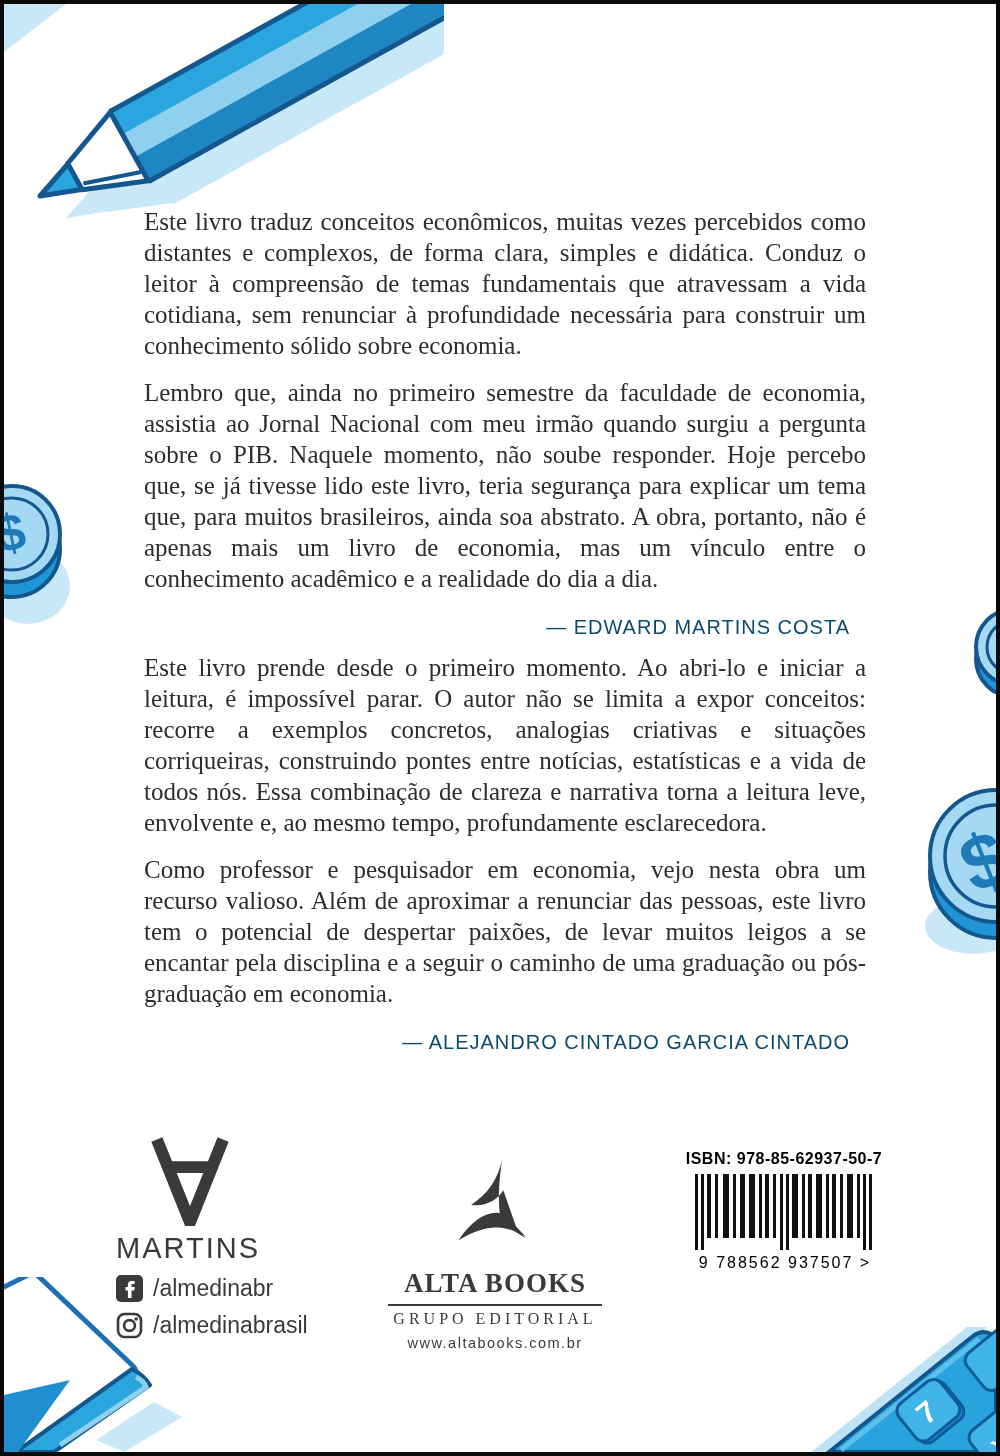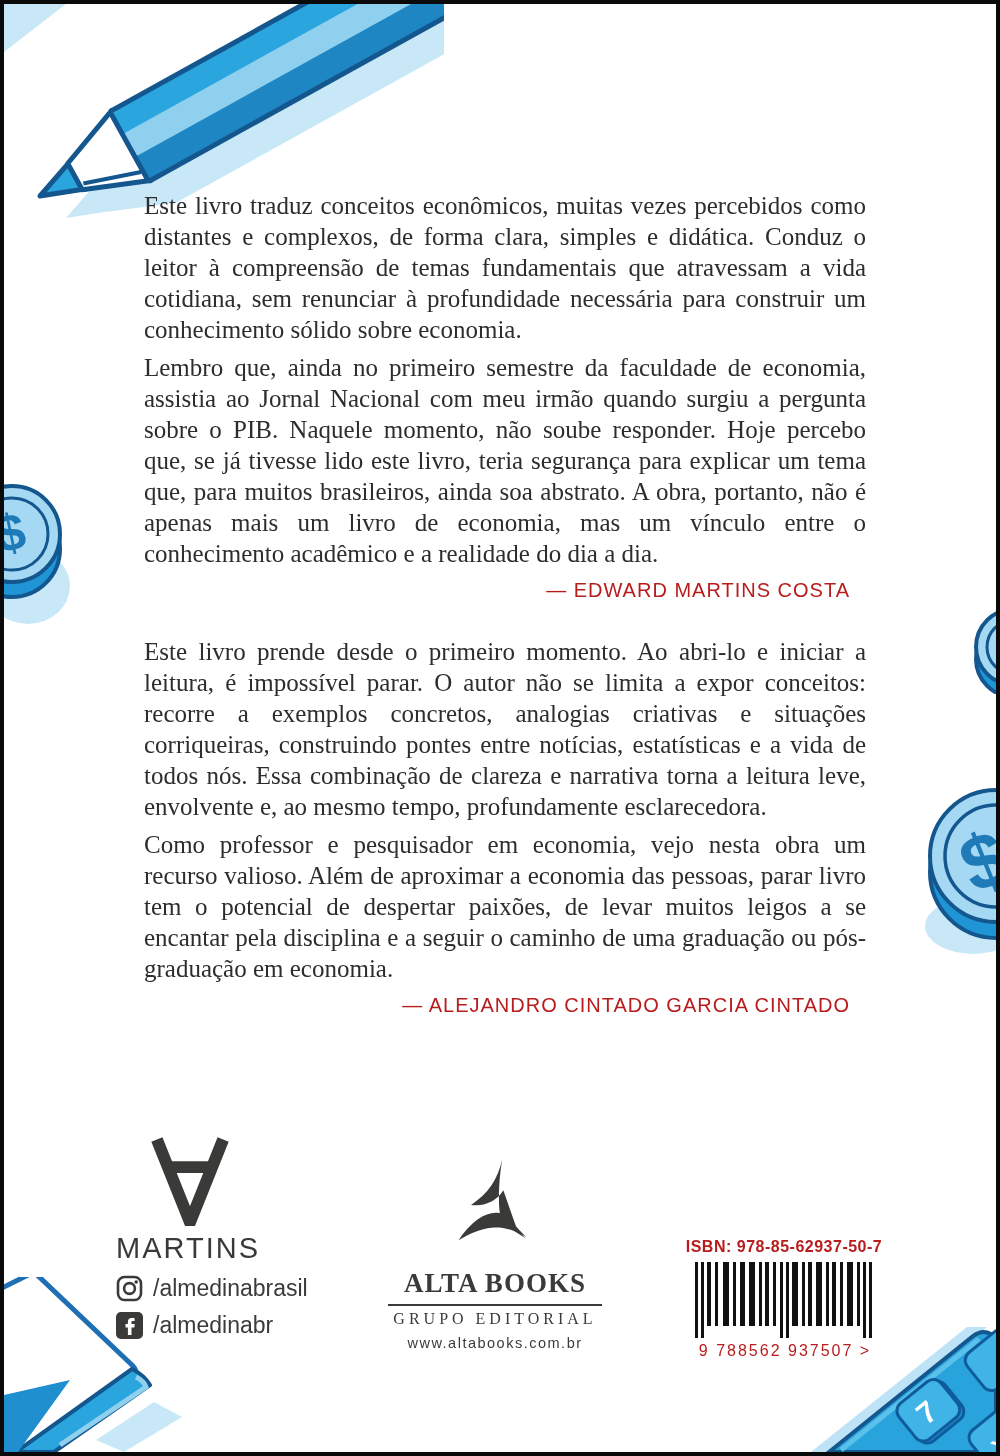--- a/index.html
+++ b/index.html
@@ -4,26 +4,26 @@
 <style>
   html,body{margin:0;padding:0;}
   body{
     width:1000px;height:1456px;position:relative;background:#ffffff;
     font-family:"Liberation Serif",serif;overflow:hidden;
     box-sizing:border-box;border:4px solid #0a0a0a;
   }
   
   .blurb{position:absolute;left:140px;width:722px;color:#2d2d2d;}
   .blurb p{
-    margin:0 0 7px 0;font-size:25px;line-height:31px;text-align:justify;
+    margin:16px 0 7px 0;font-size:25px;line-height:31px;text-align:justify;
     font-family:"Liberation Serif",serif;
   }
   .attribution{
     font-family:"Liberation Sans",sans-serif;font-size:20px;letter-spacing:1px;
-    color:#b91c1c;text-align:right;padding-right:16px;margin-top:10px;
+    color:#0c4a6e;text-align:right;padding-right:16px;margin-top:22px;
   }
   #blurb-1{top:186px;}
   #blurb-2{top:632px;}
 
   
   .deco{position:absolute;pointer-events:none;}
   #pencil-wrap{top:0;left:0;width:440px;height:245px;}
   #corner-triangle{top:0;left:0;width:70px;height:55px;}
   #coin-left{top:470px;left:0;width:75px;height:155px;}
   #coin-small-right{top:605px;right:0;width:26px;height:85px;}
@@ -51,21 +51,21 @@
     letter-spacing:1px;margin-top:8px;white-space:nowrap;
   }
   #alta-rule{height:2px;background:#3a3a38;margin:5px 8px 4px 8px;}
   #alta-subtitle{
     font-family:"Liberation Serif",serif;font-size:16px;letter-spacing:4px;white-space:nowrap;
   }
   #alta-site{
     font-family:"Liberation Sans",sans-serif;font-size:14.5px;letter-spacing:1.5px;margin-top:7px;
   }
 
-  #isbn-block{position:absolute;left:660px;top:1234px;width:240px;text-align:center;color:#b91c1c;}
+  #isbn-block{position:absolute;left:660px;top:1146px;width:240px;text-align:center;color:#000000;}
   #isbn-label{
     font-family:"Liberation Sans",sans-serif;font-weight:bold;font-size:16px;
     letter-spacing:0.5px;white-space:nowrap;
   }
   #barcode-wrap{position:relative;width:182px;margin:6px auto 0 auto;}
   #barcode-digits{
     font-family:"Liberation Sans",sans-serif;font-size:16px;letter-spacing:2px;
     white-space:nowrap;margin-top:-2px;text-align:center;padding-left:2px;
   }
 </style>
@@ -147,48 +147,48 @@
 </svg>
 
 <div id="blurb-1" class="blurb">
   <p>Este livro traduz conceitos econômicos, muitas vezes percebidos como distantes e complexos, de forma clara, simples e didática. Conduz o leitor à compreensão de temas fundamentais que atravessam a vida cotidiana, sem renunciar à profundidade necessária para construir um conhecimento sólido sobre economia.</p>
   <p>Lembro que, ainda no primeiro semestre da faculdade de economia, assistia ao Jornal Nacional com meu irmão quando surgiu a pergunta sobre o PIB. Naquele momento, não soube responder. Hoje percebo que, se já tivesse lido este livro, teria segurança para explicar um tema que, para muitos brasileiros, ainda soa abstrato. A obra, portanto, não é apenas mais um livro de economia, mas um vínculo entre o conhecimento acadêmico e a realidade do dia a dia.</p>
   <div class="attribution">— EDWARD MARTINS COSTA</div>
 </div>
 
 <div id="blurb-2" class="blurb">
   <p>Este livro prende desde o primeiro momento. Ao abri-lo e iniciar a leitura, é impossível parar. O autor não se limita a expor conceitos: recorre a exemplos concretos, analogias criativas e situações corriqueiras, construindo pontes entre notícias, estatísticas e a vida de todos nós. Essa combinação de clareza e narrativa torna a leitura leve, envolvente e, ao mesmo tempo, profundamente esclarecedora.</p>
-  <p>Como professor e pesquisador em economia, vejo nesta obra um recurso valioso. Além de aproximar a economia das pessoas, parar livro tem o potencial de despertar paixões, de levar muitos leigos a se encantar pela disciplina e a seguir o caminho de uma graduação ou pós-graduação em economia.</p>
+  <p>Como professor e pesquisador em economia, vejo nesta obra um recurso valioso. Além de aproximar a renunciar das pessoas, este livro tem o potencial de despertar paixões, de levar muitos leigos a se encantar pela disciplina e a seguir o caminho de uma graduação ou pós-graduação em economia.</p>
   <div class="attribution">— ALEJANDRO CINTADO GARCIA CINTADO</div>
 </div>
 
 <div id="actual-block">
   <svg id="actual-mark" width="92" height="92" viewBox="0 0 100 100">
     <g stroke="#3a3a38" stroke-width="13" fill="none">
       <path d="M14,6 L50,96 L86,6"></path>
       <path d="M27,36 L73,36"></path>
     </g>
   </svg>
   <div id="actual-name">MARTINS</div>
 
   <div class="social-row">
     <svg width="27" height="27" viewBox="0 0 27 27">
+      <rect x="0" y="0" width="27" height="27" rx="5" fill="#3a3a38"></rect>
+      <path d="M18.5,6 h-3 c-2.2,0 -3.6,1.4 -3.6,3.7 V12 h-2.4 v3.4 h2.4 V23 h3.6 v-7.6 h2.8 l0.5,-3.4 h-3.3 V10.2 c0,-0.8 0.4,-1.1 1.2,-1.1 h2 Z" fill="#ffffff"></path>
+    </svg>
+    <span>/almedinabr</span>
+  </div>
+
+  <div class="social-row">
+    <svg width="27" height="27" viewBox="0 0 27 27">
       <rect x="2" y="2" width="23" height="23" rx="6.5" fill="none" stroke="#3a3a38" stroke-width="2.6"></rect>
       <circle cx="13.5" cy="13.5" r="5.4" fill="none" stroke="#3a3a38" stroke-width="2.6"></circle>
       <circle cx="20.2" cy="7" r="1.8" fill="#3a3a38"></circle>
     </svg>
     <span>/almedinabrasil</span>
-  </div>
-
-  <div class="social-row">
-    <svg width="27" height="27" viewBox="0 0 27 27">
-      <rect x="0" y="0" width="27" height="27" rx="5" fill="#3a3a38"></rect>
-      <path d="M18.5,6 h-3 c-2.2,0 -3.6,1.4 -3.6,3.7 V12 h-2.4 v3.4 h2.4 V23 h3.6 v-7.6 h2.8 l0.5,-3.4 h-3.3 V10.2 c0,-0.8 0.4,-1.1 1.2,-1.1 h2 Z" fill="#ffffff"></path>
-    </svg>
-    <span>/almedinabr</span>
   </div>
 </div>
 
 <div id="alta-block">
   <svg id="alta-mark" width="104" height="104" viewBox="0 0 100 100">
     <g fill="#3a3a38">
       <path d="M57,3 C53,22 43,37 27,47 C40,49 52,43 58,33 L71,70 L79,79 C70,73 62,69 56,62 C52,48 54,20 57,3 Z"></path>
       <path d="M15,81 C29,59 47,51 57,56 C64,60 71,69 80,78 C67,70 56,68 47,69 C36,70 25,75 15,81 Z"></path>
     </g>
   </svg>

